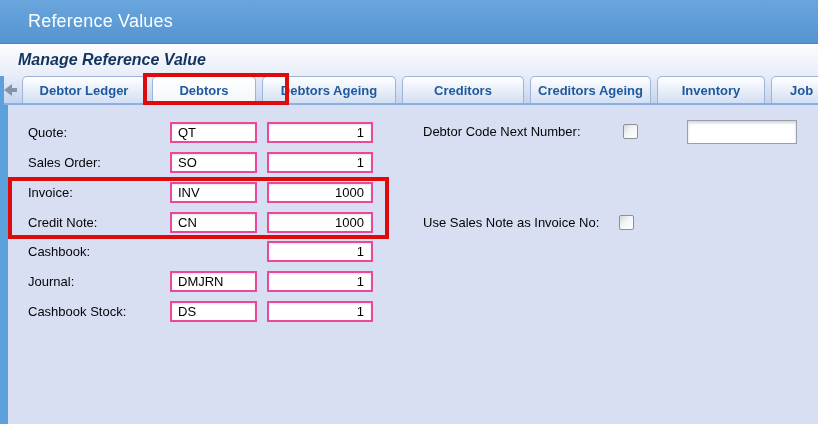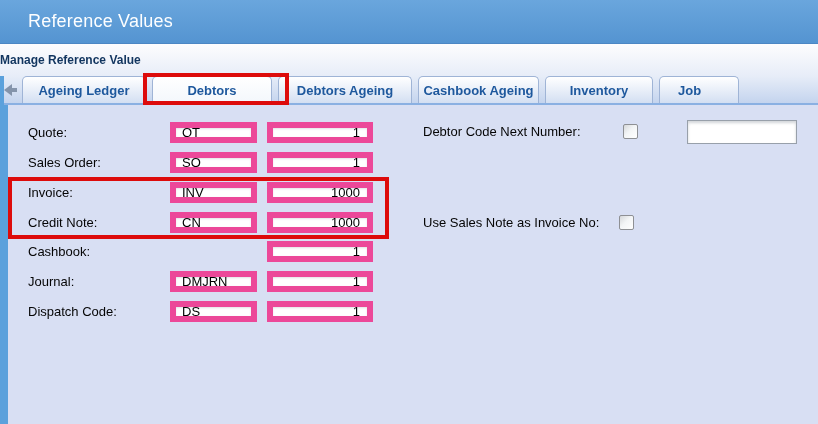--- a/index.html
+++ b/index.html
@@ -22,21 +22,21 @@
     margin-left:28px; color:#fdfeff; font-size:18px; letter-spacing:.2px;
   }
 
   
   .header-strip{
     position:absolute; left:0; top:44px; width:818px; height:32px;
     background:linear-gradient(#fdfdfe,#e7edf8);
     display:flex; align-items:center;
   }
   .header-strip .header-title{
-    color:#12355f; font-size:12px; font-weight:bold;
+    margin-left:18px; color:#12355f; font-size:16px; font-weight:bold;font-style:italic;
   }
 
   
   .tab-strip{
     position:absolute; left:0; top:76px; width:818px; height:29px;
     background:linear-gradient(#e7edf8,#c4d4ee);
     border-bottom:2px solid #8ab0e2;
     display:flex; align-items:flex-end;
   }
   .scroll-left{
@@ -54,39 +54,39 @@
   }
   .tab{
     height:27px; border:1px solid #9fb4d6; border-bottom:none;
     border-radius:5px 5px 0 0;
     background:linear-gradient(#ffffff,#d3dff2);
     color:#1e589d; font-size:13px; font-weight:bold;
     display:flex; align-items:center; justify-content:center;
     cursor:pointer; white-space:nowrap; overflow:hidden;
   }
   .tab.active{ background:linear-gradient(#ffffff,#f3f7fc); }
-  .t1{width:124px}.t2{width:120px}.t3{width:134px}.t4{width:122px}
+  .t1{width:124px}.t2{width:104px}.t3{width:134px}.t4{width:122px}
   .t5{width:121px}.t6{width:108px}.t7{width:80px; justify-content:flex-start; padding-left:18px;}
 
   
   .edge-tab{ position:absolute; left:0; top:76px; width:4px; height:29px; background:#5ba1dc; }
   .edge-content{ position:absolute; left:0; top:105px; width:8px; height:319px; background:#5ba1dc; }
 
   
   .row{ position:absolute; width:818px; height:21px; }
   .flabel{
     position:absolute; left:28px; top:0; height:21px;
     display:flex; align-items:center;
     font-size:13px; color:#050505;
   }
   .rlabel{ left:423px;text-align:right; }
   input.box{
     position:absolute; height:21px; font-size:13px; color:#000;
     font-family:"Liberation Sans","DejaVu Sans",sans-serif;
-    border:6px solid #ec4899; background:#fff;
+    border:2px solid #ec4899; background:#fff;
     box-shadow: inset 0 1px 2px rgba(90,100,115,.18);
     outline:none;
   }
   input.prefix{ left:170px; width:87px; padding:0 6px; text-align:left; }
   input.number{ left:267px; width:106px; padding:0 7px; text-align:right; }
   input.next-number{
     left:687px; top:-1px; width:110px; height:24px; padding:0 6px;
     border:1px solid #98a0aa;
     box-shadow: inset 0 2px 3px rgba(95,105,120,.28);
   }
@@ -114,24 +114,25 @@
   <div class="header-strip">
     <span class="header-title">Manage Reference Value</span>
   </div>
 
   <div class="tab-strip">
     <span class="scroll-left">
       <span class="arrow-head"></span>
       <span class="arrow-tail"></span>
     </span>
     <div class="tabs">
-      <div class="tab t1">Ageing Ledger</div>
+      <div class="tab t1">Debtor Ledger</div>
       <div class="tab t2 active">Debtors</div>
       <div class="tab t3">Debtors Ageing</div>
-      <div class="tab t5">Cashbook Ageing</div>
+      <div class="tab t4">Creditors</div>
+      <div class="tab t5">Creditors Ageing</div>
       <div class="tab t6">Inventory</div>
       <div class="tab t7">Job</div>
     </div>
   </div>
 
   <div class="edge-tab"></div>
   <div class="edge-content"></div>
 
   <div class="row" style="top:122px">
     <span class="flabel">Quote:</span>
@@ -156,21 +157,21 @@
   <div class="row" style="top:241px">
     <span class="flabel">Cashbook:</span>
     <input class="box number" value="1" style="">
   </div>
   <div class="row" style="top:271px">
     <span class="flabel">Journal:</span>
     <input class="box prefix" value="DMJRN" style="">
     <input class="box number" value="1" style="">
   </div>
   <div class="row" style="top:301px">
-    <span class="flabel">Dispatch Code:</span>
+    <span class="flabel">Cashbook Stock:</span>
     <input class="box prefix" value="DS" style="">
     <input class="box number" value="1" style="">
   </div>
 
   <div class="row" style="top:121px">
     <span class="flabel rlabel">Debtor Code Next Number:</span>
     <span class="checkbox" style="left:623px"></span>
     <input class="box next-number" value="" style="">
   </div>
   <div class="row" style="top:212px">

